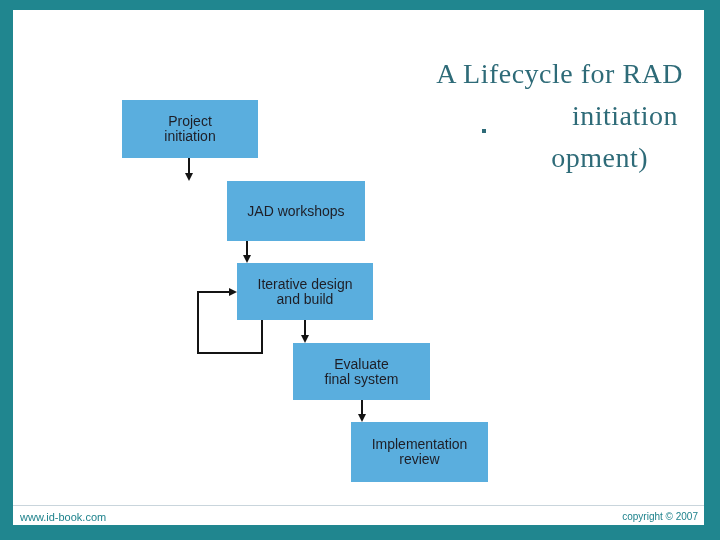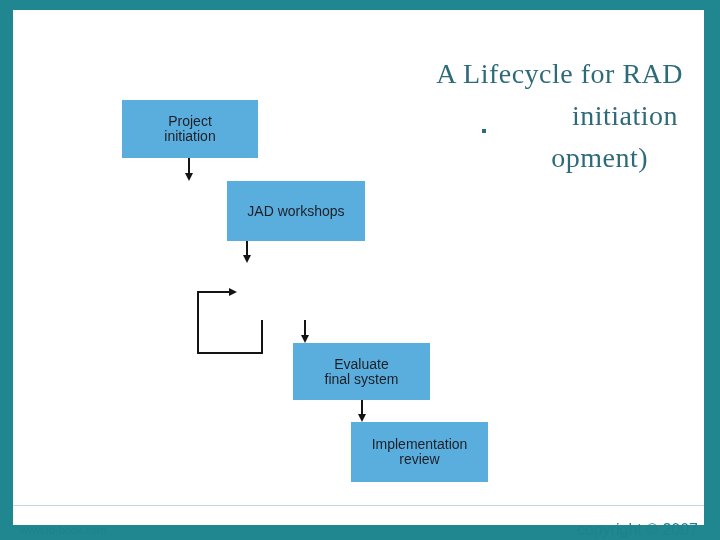--- a/index.html
+++ b/index.html
@@ -104,39 +104,40 @@
     width: 691px; height: 1px;
     background: var(--divider, #C9D5DC);
   }
   .footer-text {
     position: absolute;
     top: 500px;
     font-size: 11px;
     line-height: 14px;
     color: var(--footer-teal, #1E828C);
     white-space: nowrap;
-    margin-top: 13px;
   }
   .footer-left  { left: 7px; }
-  .footer-right { right: 6px; font-size: 16px; }
+  .footer-right { right: 6px; font-size: 10px; }
 </style>
 </head>
 <body>
 
 <div class="canvas">
   <div class="slide">
 
     <div class="title-line title-line-1">A Lifecycle for RAD</div>
     <div class="title-line title-line-2">initiation</div>
     <div class="title-line title-line-3">opment)</div>
     <div class="title-dot"></div>
 
     <div class="flow-box box-1">Project
 initiation</div>
     <div class="flow-box box-2">JAD workshops</div>
+    <div class="flow-box box-3">Iterative design
+and build</div>
     <div class="flow-box box-5">Implementation
 review</div>
     <div class="flow-box box-4">Evaluate
 final system</div>
 
     <div class="arrow-v arrow-a">
       <div class="stem"></div>
       <div class="head-down"></div>
     </div>
     <div class="arrow-v arrow-b">

